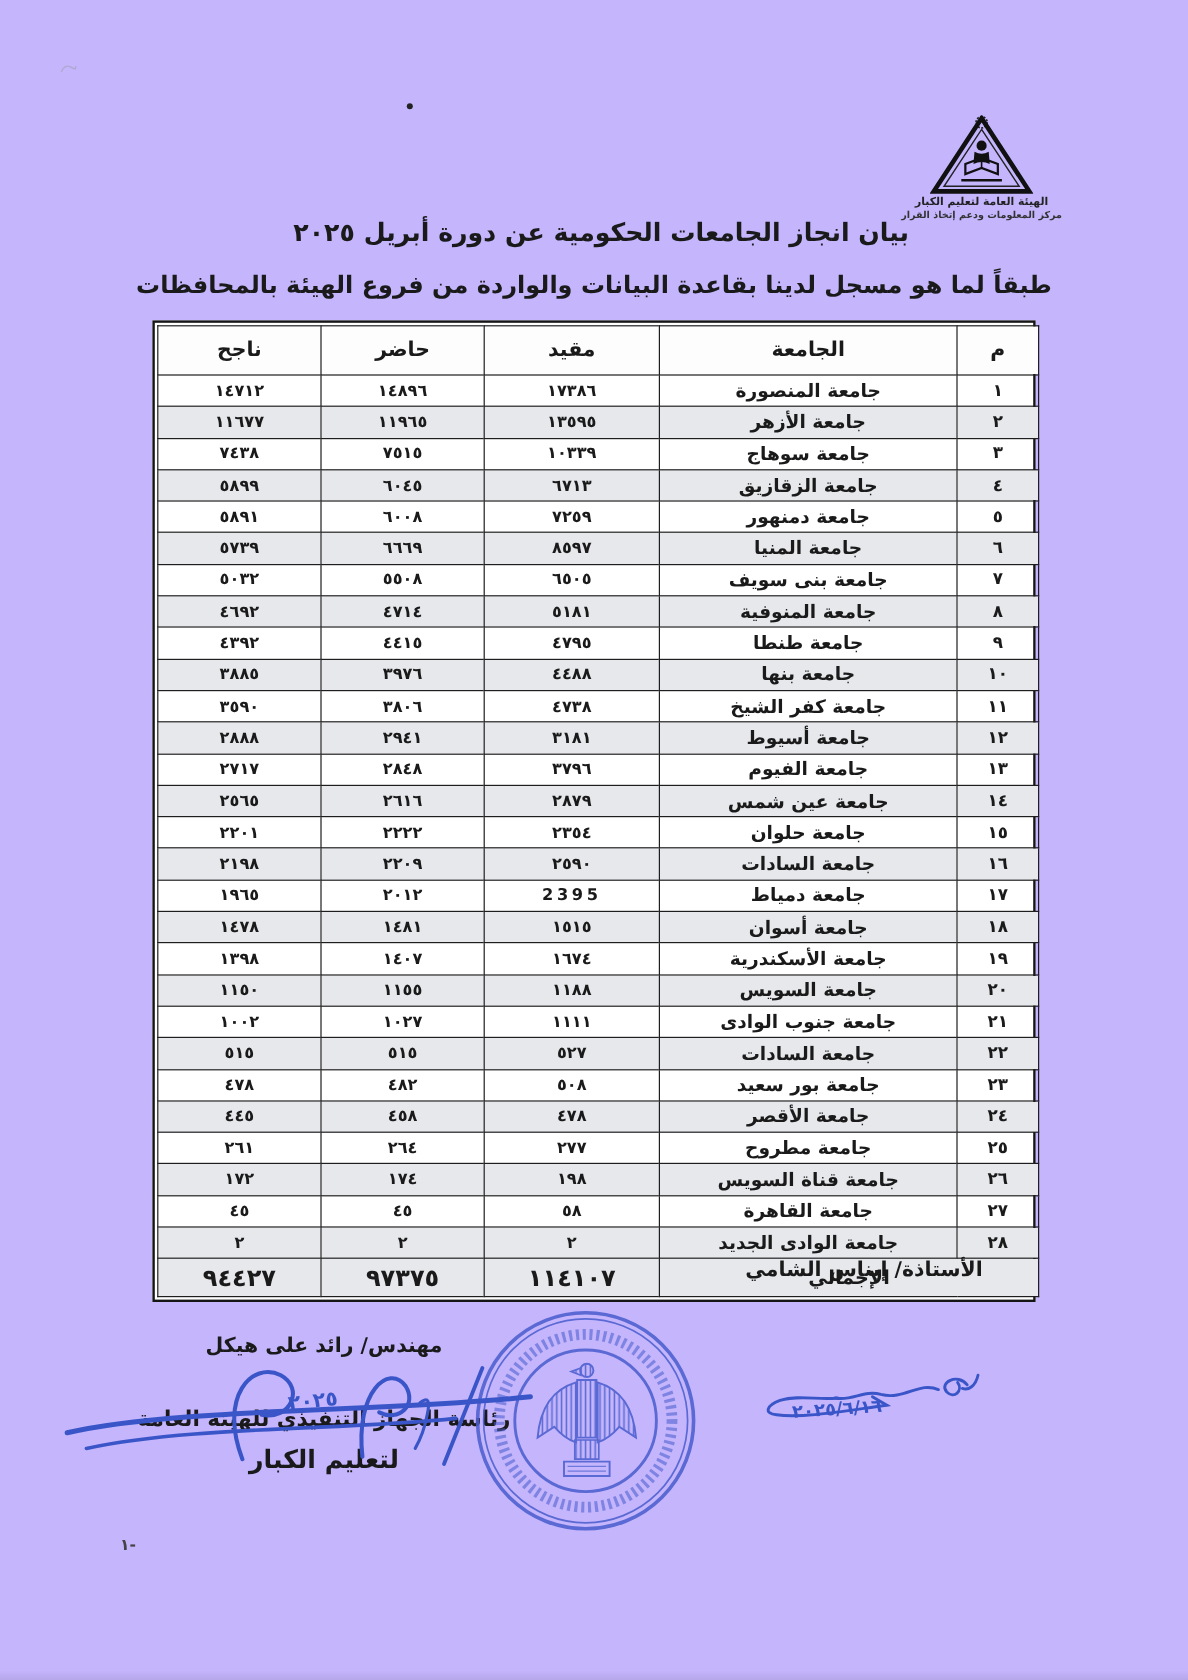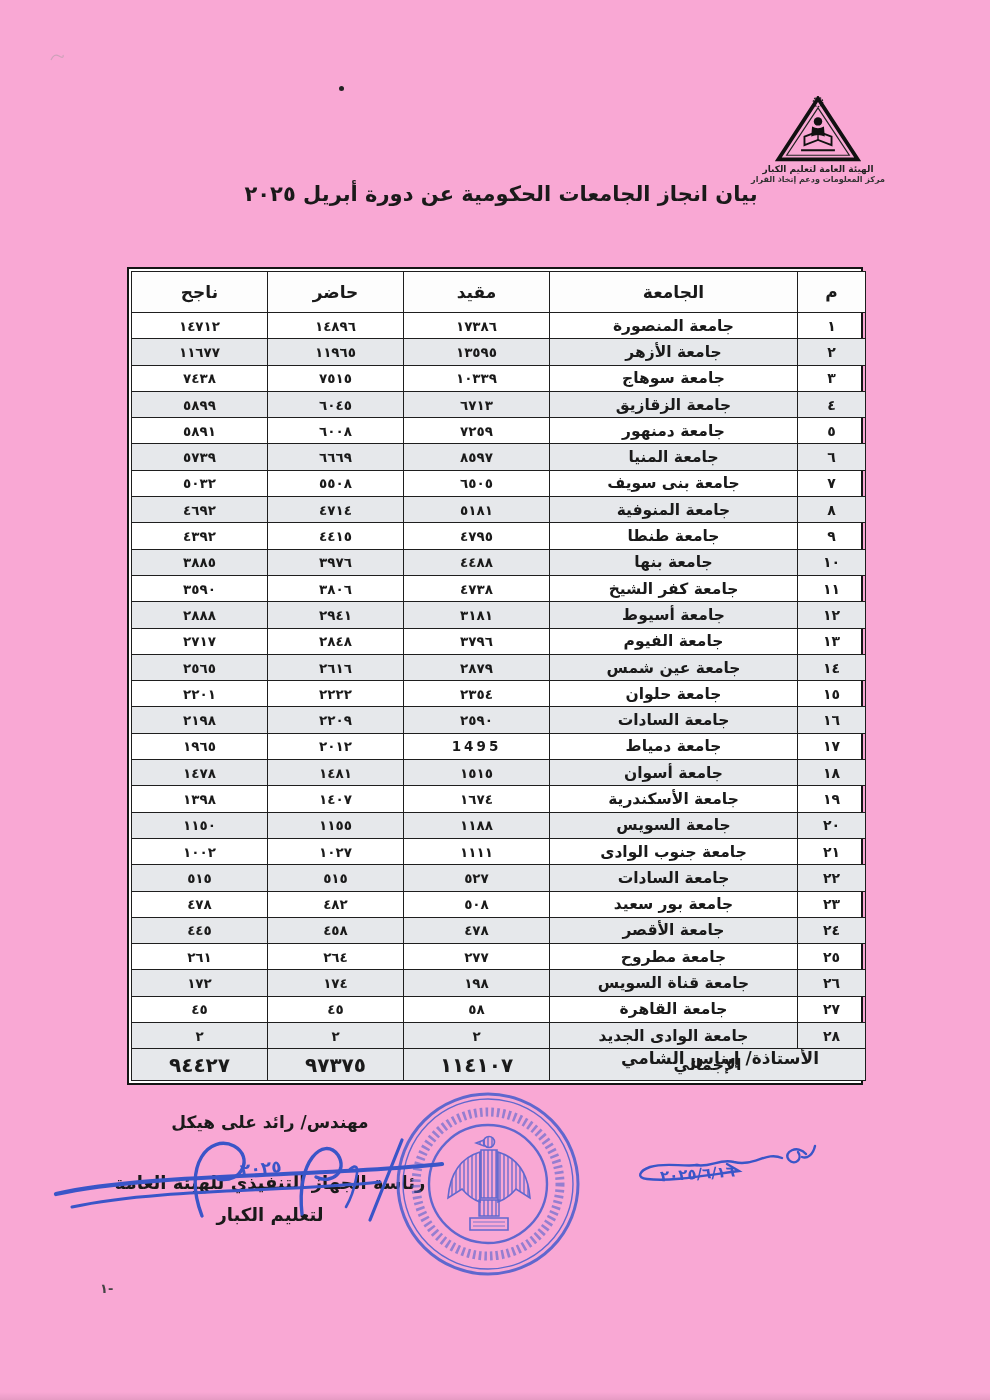--- a/index.html
+++ b/index.html
@@ -1,18 +1,18 @@
 <!DOCTYPE html>
 <html lang="ar" style="--ink: #3a55c8; --stamp: #4c5fce; --stripe: #e6e8eb;"><head>
 <meta charset="utf-8">
 <style>
   * { margin:0; padding:0; box-sizing:border-box; }
   html,body { background:#ffffff; }
   body { width:990px; height:1400px; position:relative; font-family:"DejaVu Sans", sans-serif; color:#1a1a1a; overflow:hidden; }
-  .page { position:absolute; inset:0; background:#f9a8d4; }
+  .page { position:absolute; inset:0; background:#c4b5fd; }
   .page:after { content:""; position:absolute; left:0; right:0; bottom:0; height:8px;
     background:linear-gradient(to bottom, rgba(0,0,0,0), rgba(0,0,0,.08)); }
 
   
   .speck { position:absolute; left:50px; top:52px; width:14px; height:10px; opacity:.45; }
   .center-dot { position:absolute; left:339px; top:86px; width:5px; height:5px; border-radius:50%; background:#222; }
 
   
   .logo { position:absolute; top:96px; right:82px; width:180px; text-align:center; direction:rtl; }
   .logo svg { display:block; margin:0 auto 2px auto; }
@@ -40,21 +40,21 @@
   tfoot td.cell-num { letter-spacing:3px; font-size:20px;margin-left:16px; }
 
   
   .sig { position:absolute; direction:rtl; text-align:center; z-index:3; }
   .sig-right { top:1048px; left:570px; width:300px; }
   .sig-left  { top:1112px; left:105px; width:330px; }
   .sig .name { font-size:17px; font-weight:bold; }
   .sig .role { font-size:18px; font-weight:bold; }
   .sig-right .role { margin-top:46px; }
   .sig-left  .role { margin-top:40px; }
-  .sig-left .role2 { font-size:18px; font-weight:bold; margin-top:11px; }
+  .sig-left .role2 { font-size:21px; font-weight:bold; margin-top:11px; }
   .hand-date { position:absolute; color:var(--ink,#3a55c8); font-weight:bold;
     transform:rotate(-4deg); letter-spacing:2px; z-index:6; }
   .hand-date.right { top:1165px; left:660px; font-size:15px; }
   .hand-date.left  { top:1158px; left:240px; font-size:17px; transform:rotate(-6deg); }
 
   .sig-svg { position:absolute; z-index:5; pointer-events:none; }
   .sig-svg.right { top:1138px; left:610px; }
   .sig-svg.left  { top:1124px; left:50px; }
 
   .stamp { position:absolute; top:1090px; left:394px; z-index:4; opacity:.88; }
@@ -80,20 +80,21 @@
       <path d="M43,36 Q50,40 57,36 L58,48 Q50,44 42,48 Z" fill="#111"></path>
       <path d="M34,48 L50,42 L66,48 L66,58 L50,52 L34,58 Z" fill="none" stroke="#111" stroke-width="2.2"></path>
       <line x1="50" y1="42" x2="50" y2="52" stroke="#111" stroke-width="1.6"></line>
       <line x1="30" y1="64" x2="70" y2="64" stroke="#111" stroke-width="2.4"></line>
     </svg>
     <div class="l1">الهيئة العامة لتعليم الكبار</div>
     <div class="l2">مركز المعلومات ودعم إتخاذ القرار</div>
   </div>
 
   <div class="title">بيان انجاز الجامعات الحكومية عن دورة أبريل ٢٠٢٥</div>
+  <div class="subtitle">طبقاً لما هو مسجل لدينا بقاعدة البيانات والواردة من فروع الهيئة بالمحافظات</div>
 
   <div class="table-wrap">
     <table>
       <colgroup>
         <col style="width:68px">
           <col style="width:248px">
           <col style="width:146px">
         <col style="width:136px">
           <col style="width:136px">
       </colgroup>
@@ -215,21 +216,21 @@
           <tr>
             <td>١٦</td>
             <td class="cell-univ">جامعة السادات</td>
             <td class="cell-num">٢٥٩٠</td>
             <td class="cell-num">٢٢٠٩</td>
             <td class="cell-num">٢١٩٨</td>
           </tr>
           <tr>
             <td>١٧</td>
             <td class="cell-univ">جامعة دمياط</td>
-            <td class="cell-num">1495</td>
+            <td class="cell-num">2395</td>
             <td class="cell-num">٢٠١٢</td>
             <td class="cell-num">١٩٦٥</td>
           </tr>
           <tr>
             <td>١٨</td>
             <td class="cell-univ">جامعة أسوان</td>
             <td class="cell-num">١٥١٥</td>
             <td class="cell-num">١٤٨١</td>
             <td class="cell-num">١٤٧٨</td>
           </tr>

